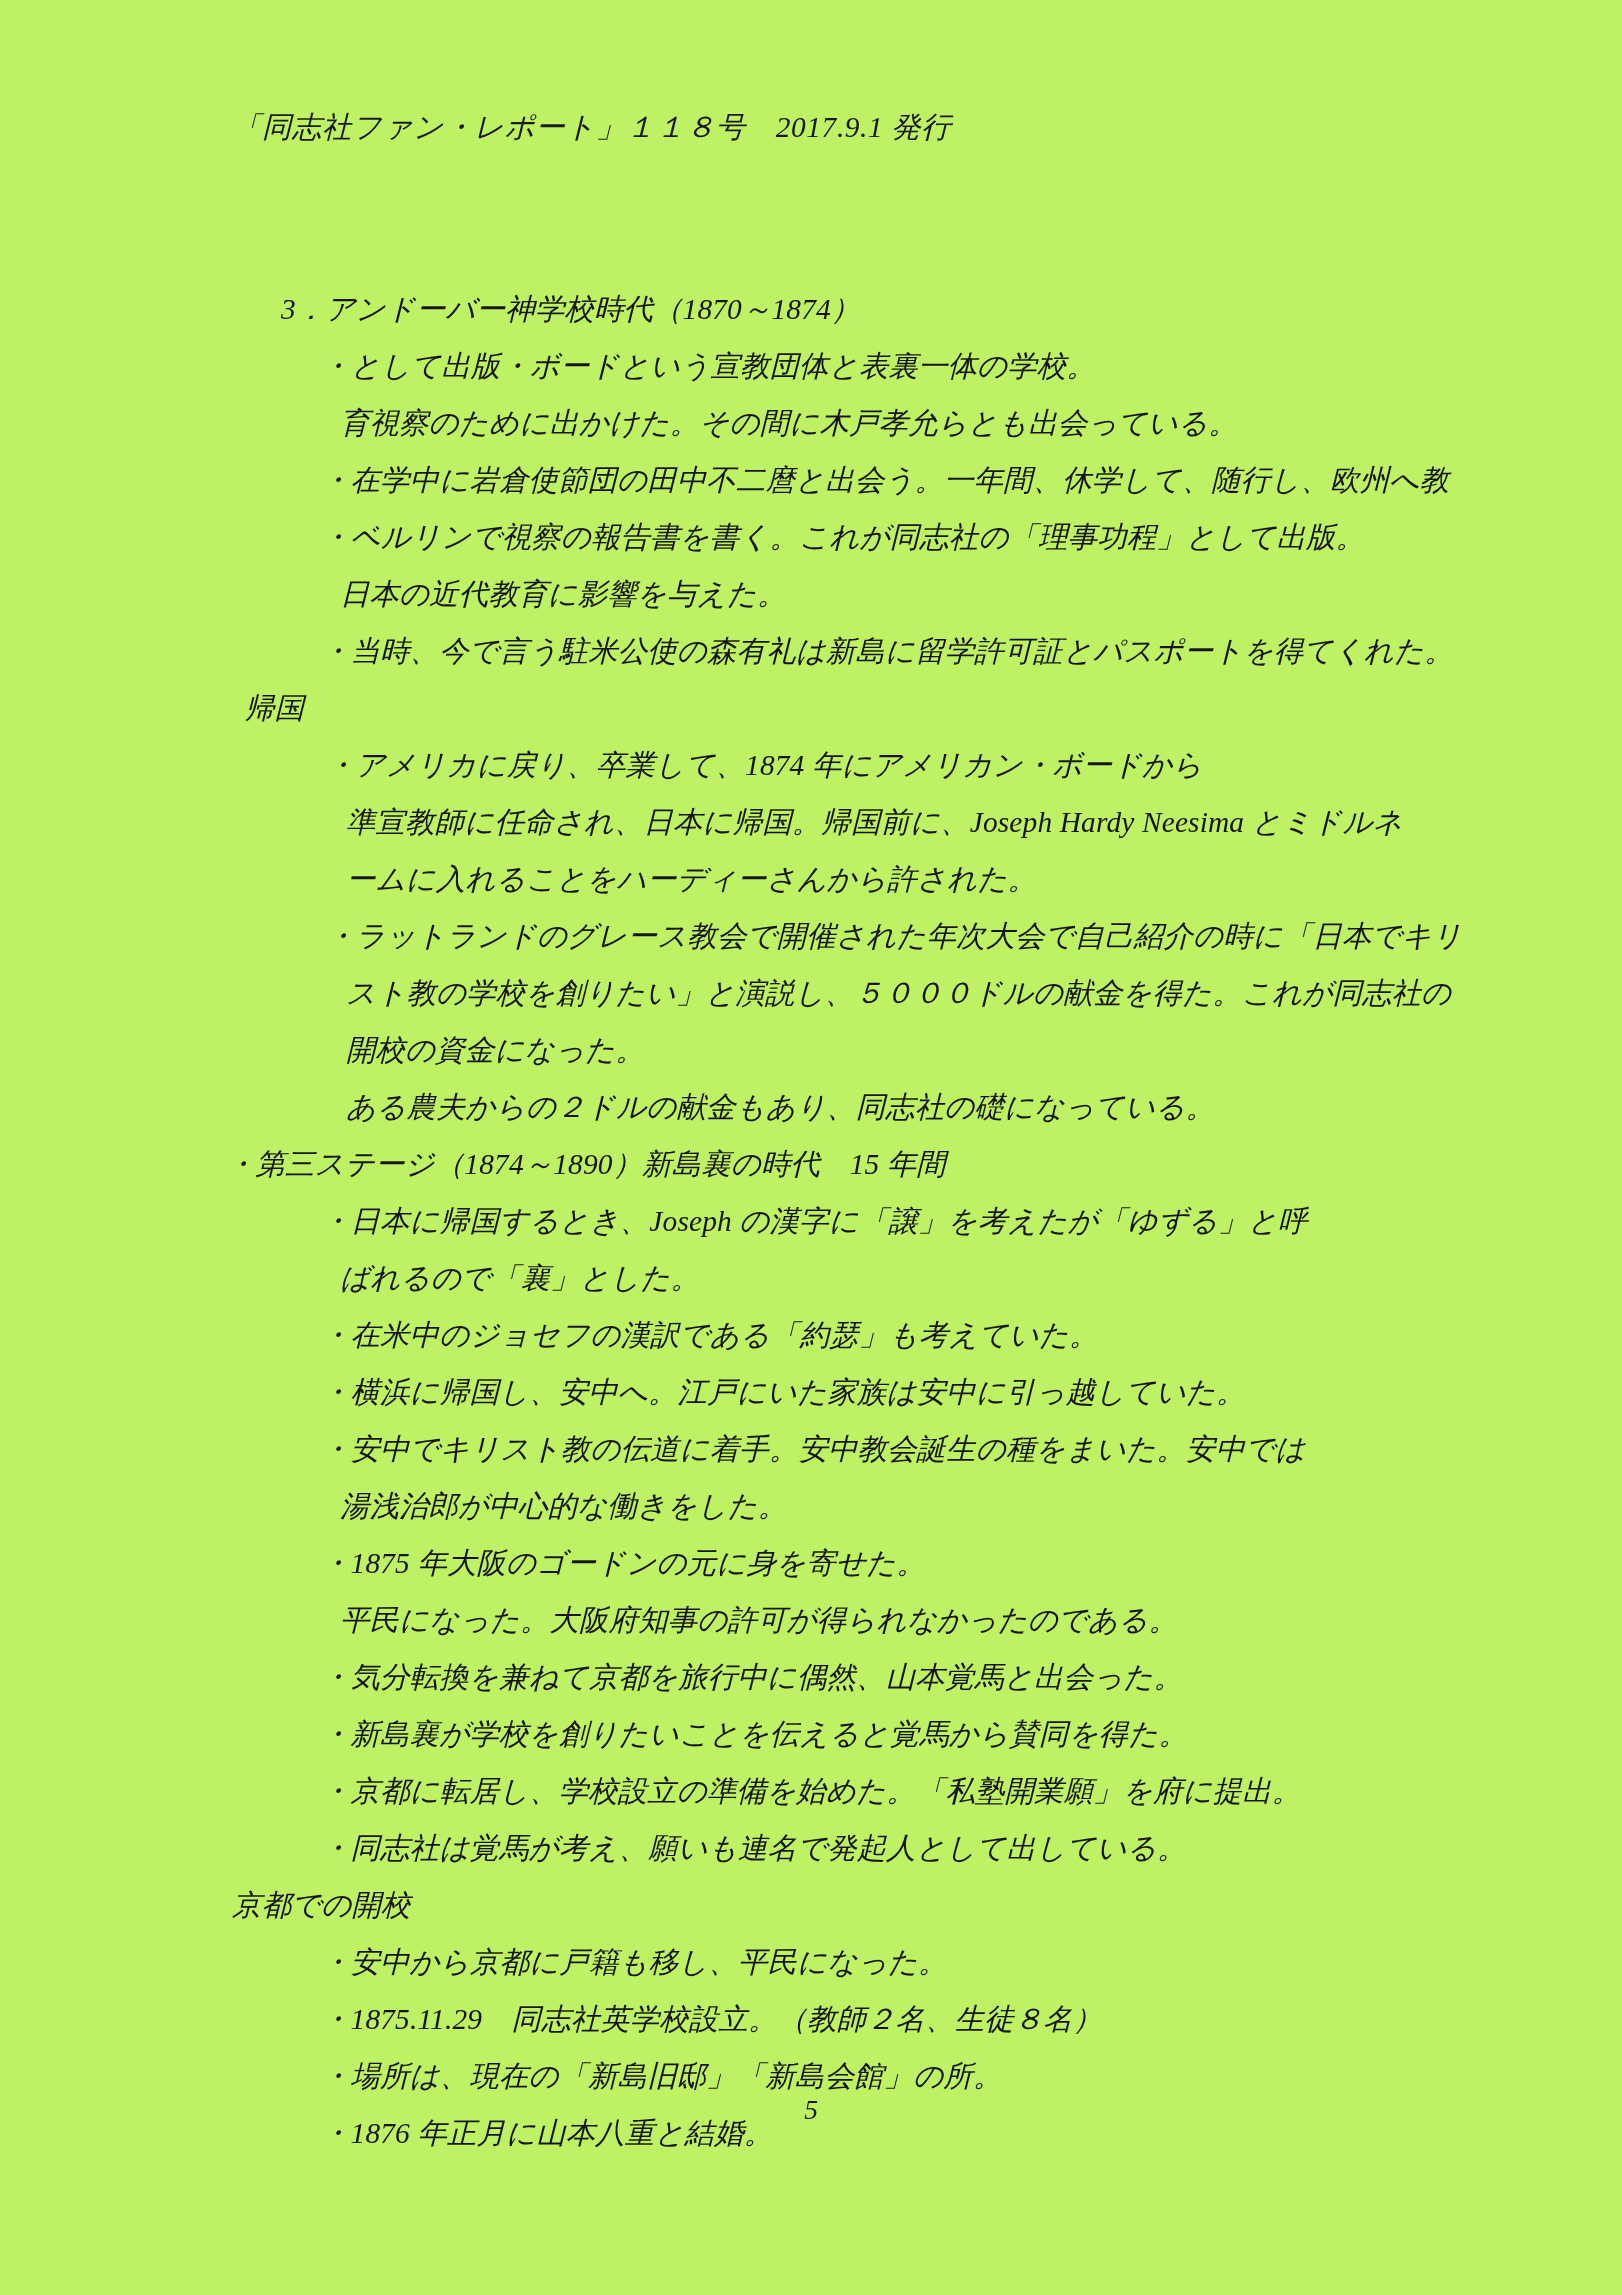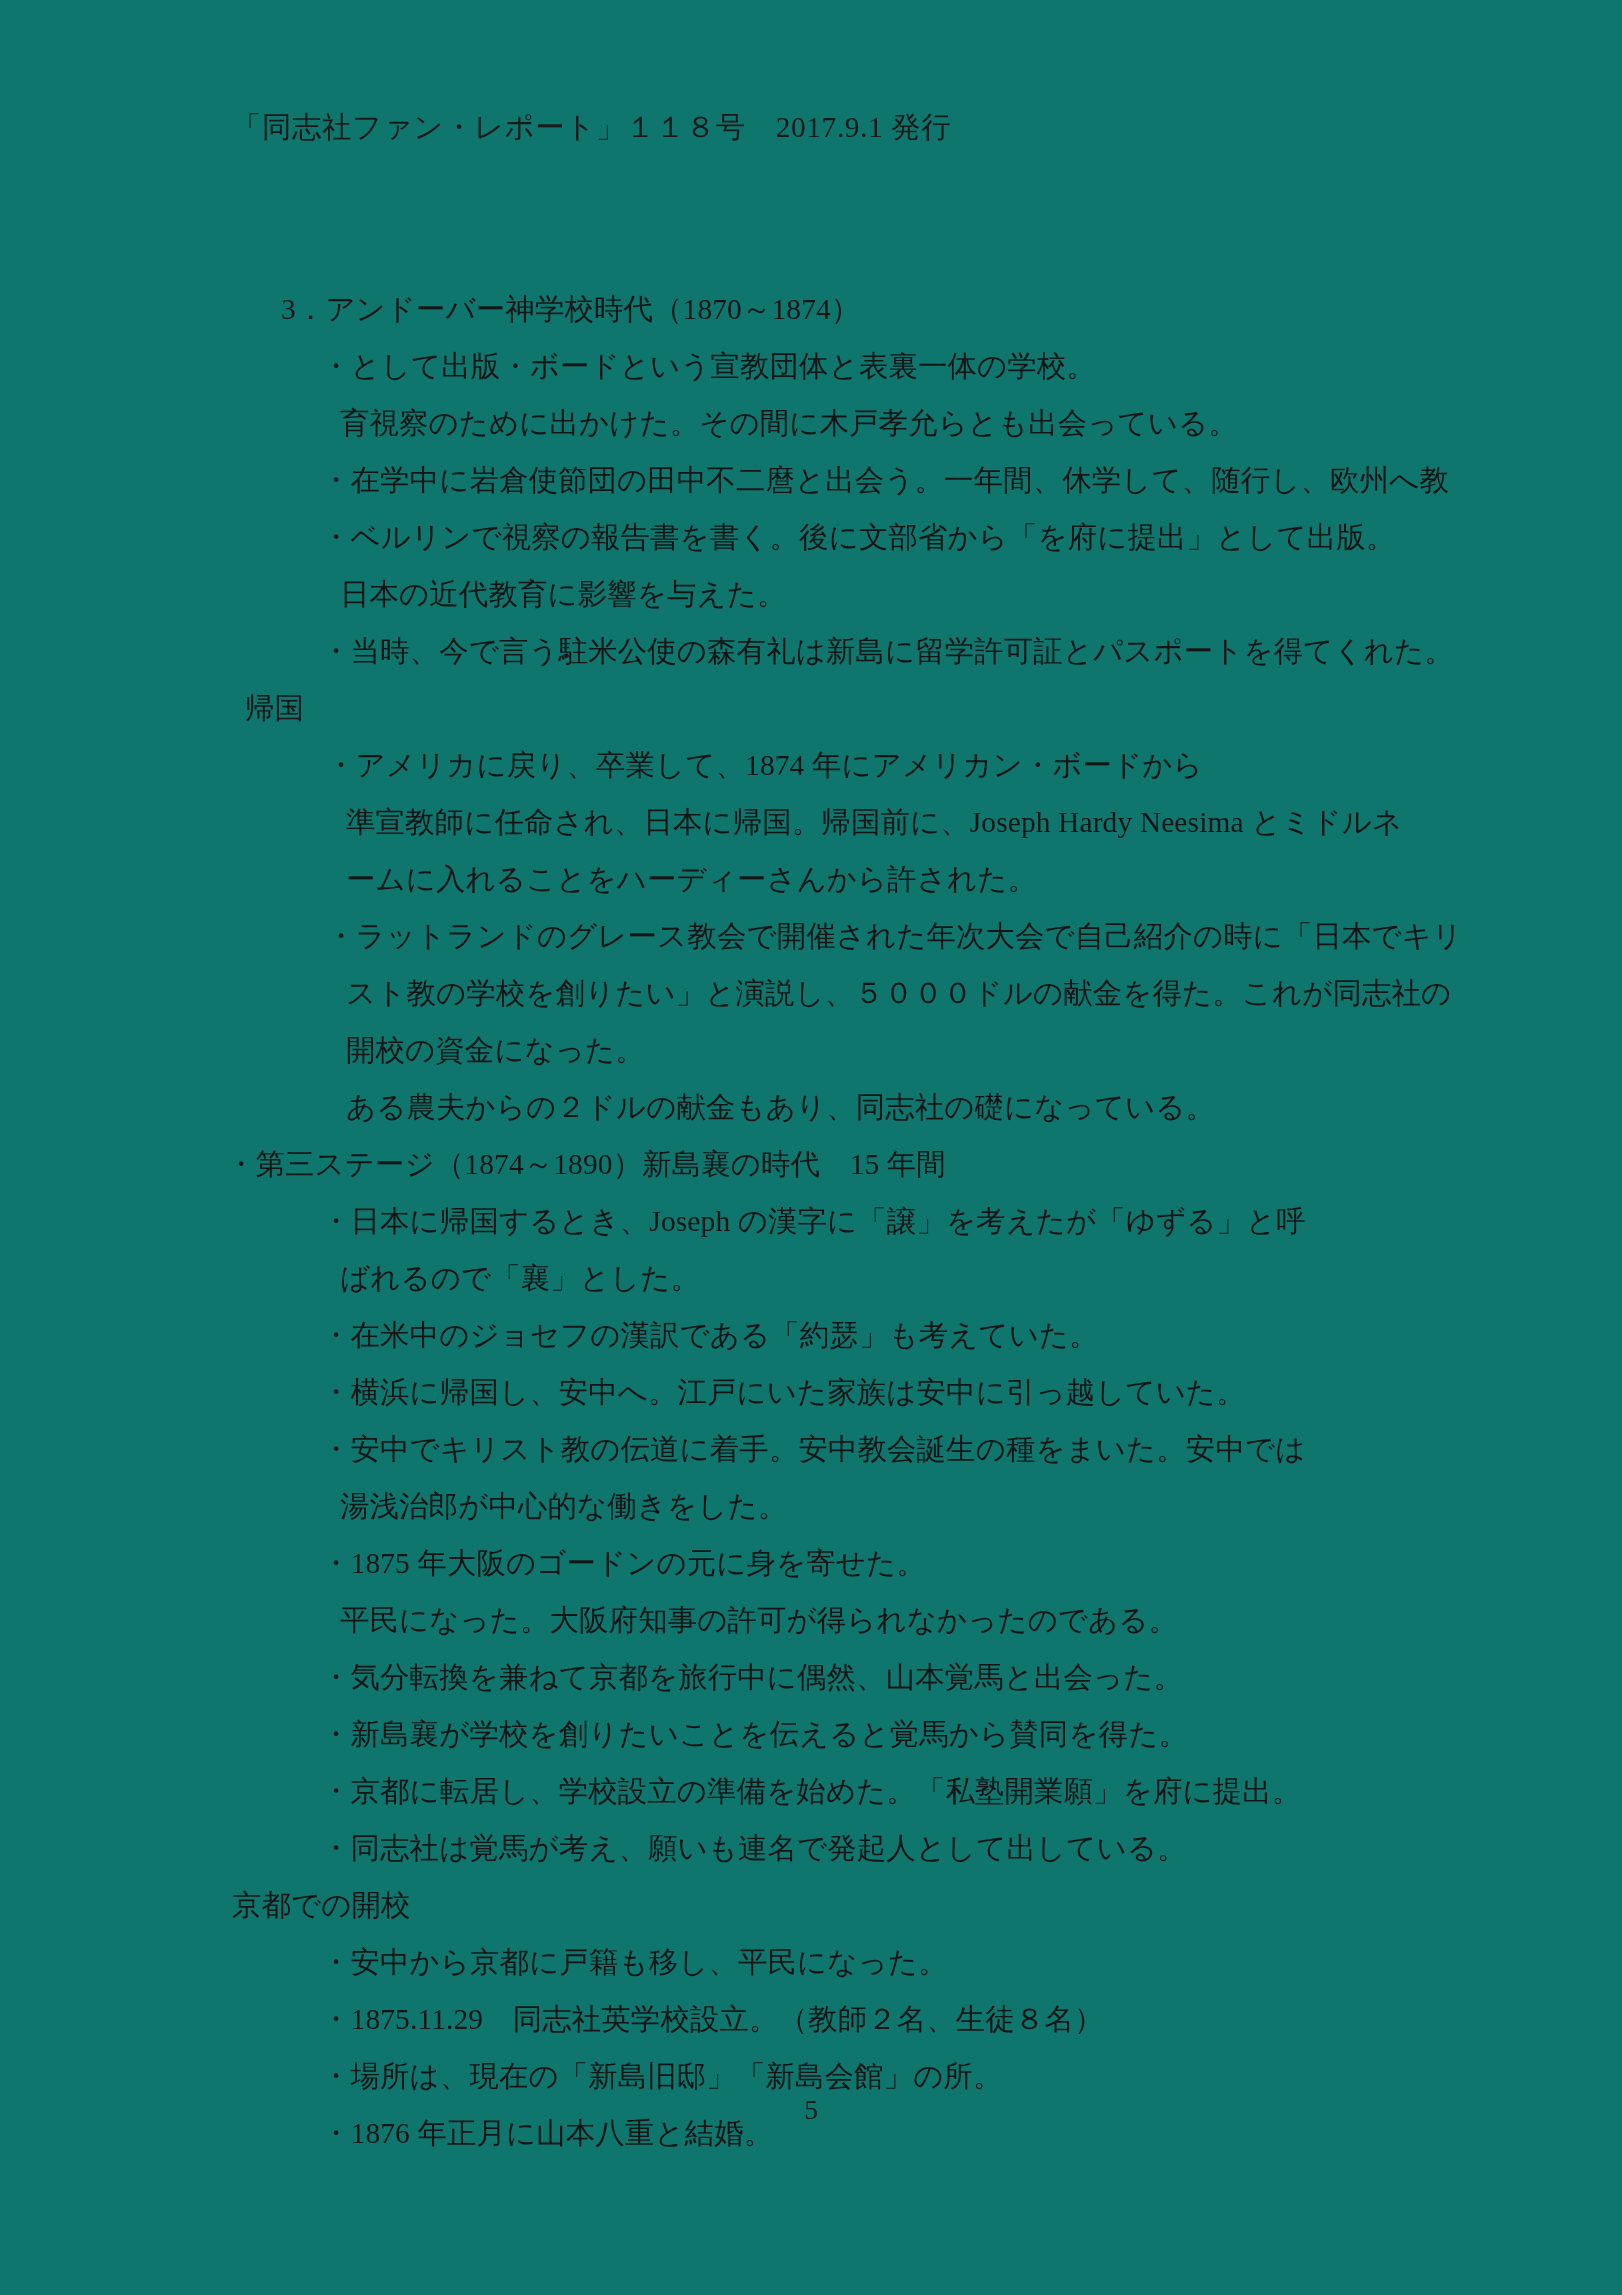--- a/index.html
+++ b/index.html
@@ -11,21 +11,22 @@
     width: 1622px;
     height: 2295px;
     position: relative;
     font-family: "Liberation Serif", "DejaVu Serif", serif;
     color: #1a1a1a;
     -webkit-font-smoothing: antialiased;
   }
   .page {
     position: absolute;
     inset: 0;
-    background: #0f766e;
+    background: #bef264;
+    font-style: italic;
   }
   .header {
     position: absolute;
     left: 232px;
     top: 108px;
     font-size: 29.4px;
     letter-spacing: 0.02em;
     white-space: pre;
     color: #191919;
   }
@@ -66,21 +67,21 @@
 
 <div class="page">
 
   <div class="header">「同志社ファン・レポート」１１８号　2017.9.1 発行</div>
 
   <div class="body-block">
       <div class="line ind-h1">3．アンドーバー神学校時代（1870～1874）</div>
       <div class="line ind-b1">・として出版・ボードという宣教団体と表裏一体の学校。</div>
       <div class="line ind-b1c">育視察のために出かけた。その間に木戸孝允らとも出会っている。</div>
       <div class="line ind-b1">・在学中に岩倉使節団の田中不二麿と出会う。一年間、休学して、随行し、欧州へ教</div>
-      <div class="line ind-b1">・ベルリンで視察の報告書を書く。後に文部省から「を府に提出」として出版。</div>
+      <div class="line ind-b1">・ベルリンで視察の報告書を書く。これが同志社の「理事功程」として出版。</div>
       <div class="line ind-b1c">日本の近代教育に影響を与えた。</div>
       <div class="line ind-b1">・当時、今で言う駐米公使の森有礼は新島に留学許可証とパスポートを得てくれた。</div>
       <div class="line ind-sec">帰国</div>
       <div class="line ind-b2">・アメリカに戻り、卒業して、1874 年にアメリカン・ボードから</div>
       <div class="line ind-b2c">準宣教師に任命され、日本に帰国。帰国前に、Joseph Hardy Neesima とミドルネ</div>
       <div class="line ind-b2c">ームに入れることをハーディーさんから許された。</div>
       <div class="line ind-b2">・ラットランドのグレース教会で開催された年次大会で自己紹介の時に「日本でキリ</div>
       <div class="line ind-b2c">スト教の学校を創りたい」と演説し、５０００ドルの献金を得た。これが同志社の</div>
       <div class="line ind-b2c">開校の資金になった。</div>
       <div class="line ind-b2c">ある農夫からの２ドルの献金もあり、同志社の礎になっている。</div>

